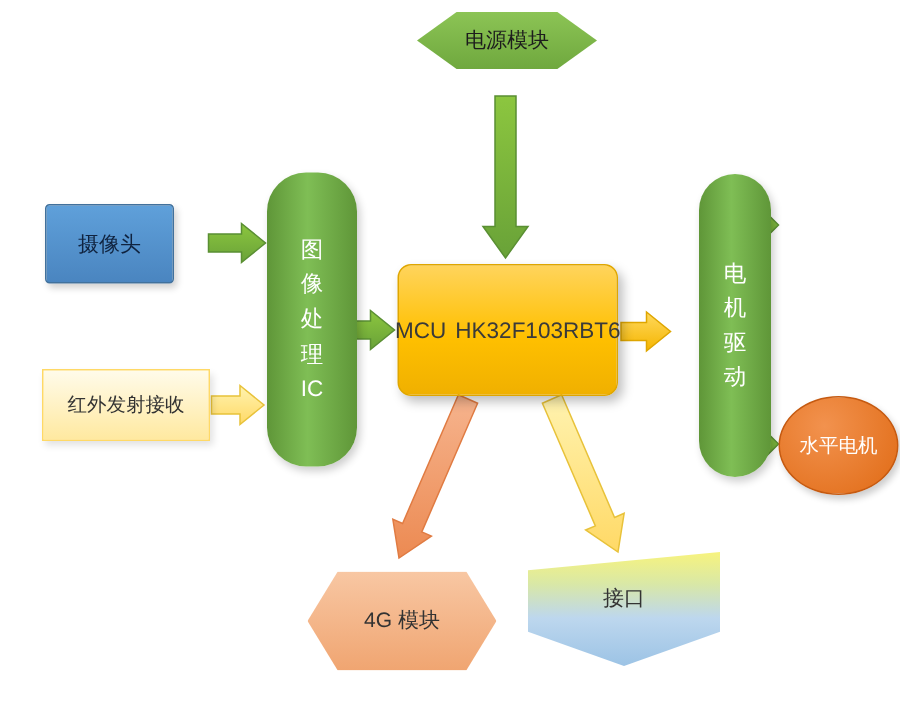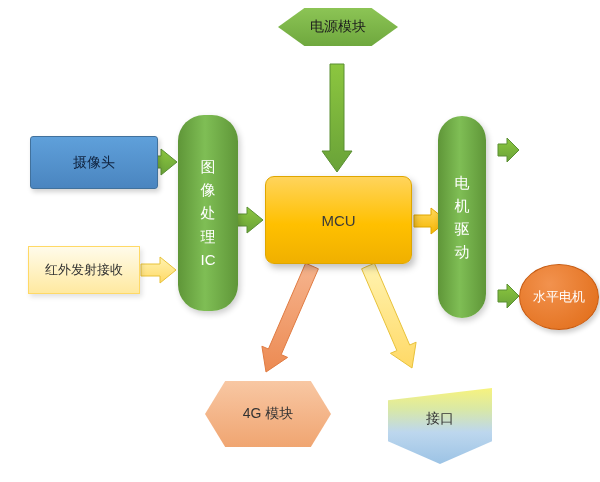--- a/index.html
+++ b/index.html
@@ -10,57 +10,57 @@
   .layer{position:absolute;left:0;top:0;z-index:1;}
   .node{
     position:absolute;z-index:2;display:flex;align-items:center;justify-content:center;
     font-size:14px;text-align:center;box-sizing:border-box;
   }
   
   #power{left:278px;top:8px;width:120px;height:38px;
     clip-path:polygon(22% 0,78% 0,100% 50%,78% 100%,22% 100%,0 50%);
     background:linear-gradient(180deg,#8CC455,#6FA83E);color:#1d1d1d;}
   
-  #camera{left:30px;top:136px;width:128px;height:53px;border-radius:3px;
+  #camera{left:30px;top:136px;width:86px;height:53px;border-radius:3px;
     background:linear-gradient(180deg,#5FA0DA,#4A85C0);border:1px solid #41719C;
     color:#10233f;box-shadow:2px 3px 5px rgba(0,0,0,.18);}
   
   #infrared{left:28px;top:246px;width:112px;height:48px;font-size:13px;
     background:linear-gradient(180deg,#FFFBEA,#FFE9A0);border:1px solid #FFD966;
     color:#333;box-shadow:2px 3px 5px rgba(0,0,0,.12);}
   
   #image-ic{left:178px;top:115px;width:60px;height:196px;border-radius:26px;
     background:linear-gradient(90deg,#5F9638,#7FBE55 45%,#5F9638);
     color:#fff;font-size:15px;box-shadow:2px 3px 6px rgba(0,0,0,.2);}
   .vlabel{width:1.15em;margin:0 auto;text-align:center;line-height:1.55;word-break:normal;}
   
   #mcu{left:265px;top:176px;width:147px;height:88px;border-radius:9px;
     background:linear-gradient(180deg,#FFD45C,#FFC000 55%,#F0B000);
     border:1px solid #DFA600;color:#3a3a3a;font-size:15px;
     flex-direction:row;gap:6px;box-shadow:3px 4px 7px rgba(0,0,0,.25);}
   
-  #motor-driver{left:438px;top:116px;width:48px;height:202px;border-radius:26px;
+  #motor-driver{left:466px;top:116px;width:48px;height:202px;border-radius:26px;
     background:linear-gradient(90deg,#5F9638,#7FBE55 45%,#5F9638);
     color:#fff;font-size:15px;box-shadow:2px 3px 6px rgba(0,0,0,.2);}
   
   #v-motor,#h-motor{left:519px;width:80px;height:66px;border-radius:50%;
     background:radial-gradient(circle at 38% 30%,#F2924E,#E06A14);
     border:1px solid #C55A11;color:#fff;font-size:13px;
     box-shadow:2px 3px 5px rgba(0,0,0,.2);}
   #v-motor{top:117px;}
   #h-motor{top:264px;}
   
   #module-4g{left:205px;top:381px;width:126px;height:66px;
     clip-path:polygon(16% 0,84% 0,100% 50%,84% 100%,16% 100%,0 50%);
     background:linear-gradient(180deg,#F8C7A3,#F0A571);color:#333;}
   
-  #interface{left:352px;top:388px;width:104px;height:76px;
+  #interface{left:352px;top:368px;width:128px;height:76px;
     clip-path:polygon(0 16%,100% 0,100% 70%,50% 100%,0 70%);
     background:linear-gradient(180deg,#F7F37E 0%,#D9E8A6 28%,#BDD7EE 58%,#9CC3E5 100%);
-    color:#333;padding-bottom:14px;margin-left:36px;}
+    color:#333;padding-bottom:14px;}
 </style>
 </head>
 <body>
 
 <div class="stage">
 
   <svg class="layer" width="600" height="482" viewBox="0 0 600 482">
     <defs>
       <linearGradient id="gGreen" x1="0" y1="0" x2="0" y2="1">
         <stop offset="0" stop-color="#8CC63F"></stop>
@@ -102,20 +102,21 @@
   <div class="node" id="infrared">
     <span>红外发射接收</span>
   </div>
 
   <div class="node" id="image-ic">
     <span class="vlabel">图像处理IC</span>
   </div>
 
   <div class="node" id="mcu">
     <span>MCU</span>
+    <span>HK32F103RBT6</span>
   </div>
 
   <div class="node" id="motor-driver">
     <span class="vlabel">电机驱动</span>
   </div>
 
 
   <div class="node" id="h-motor">
     <span>水平电机</span>
   </div>

